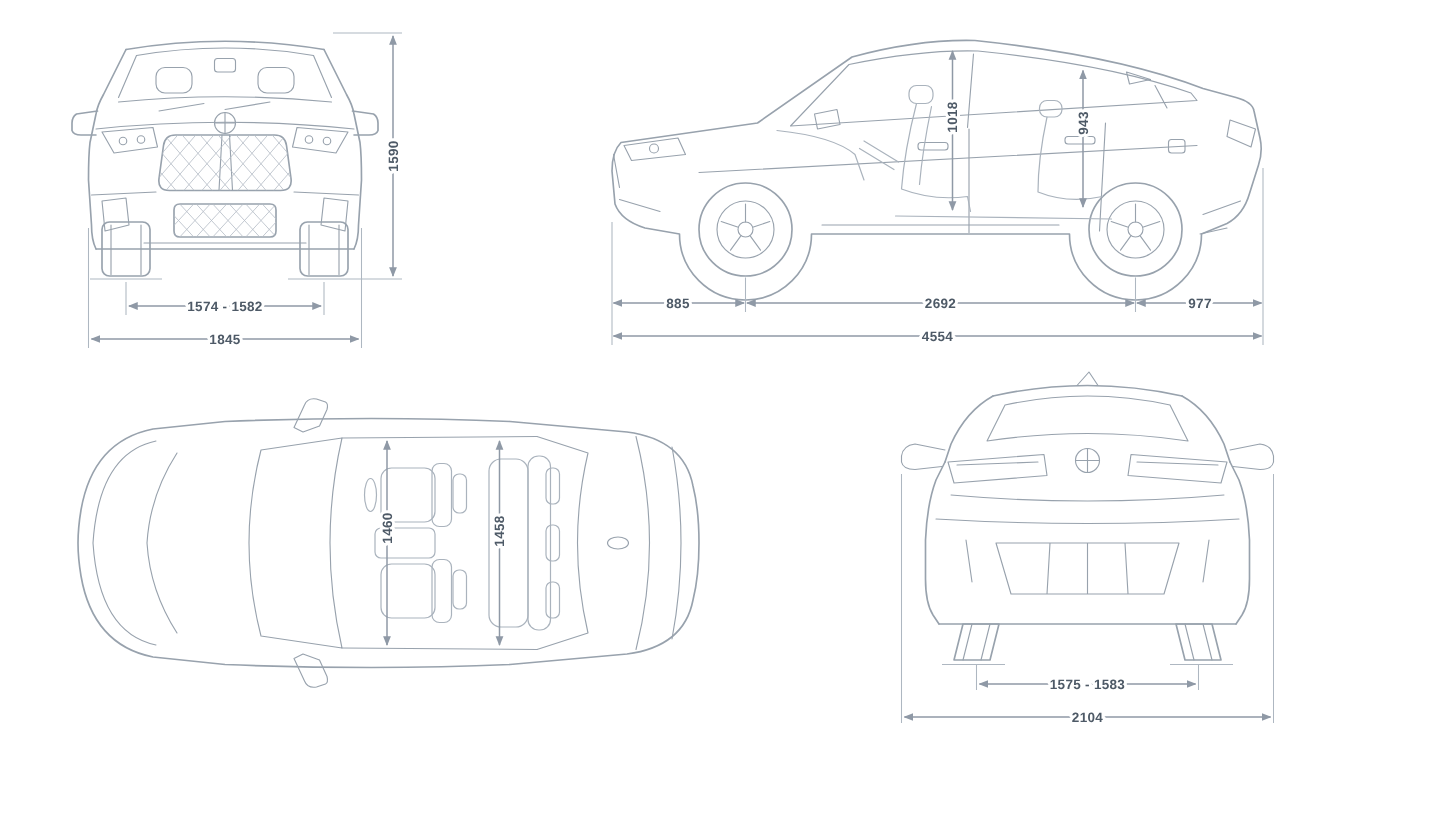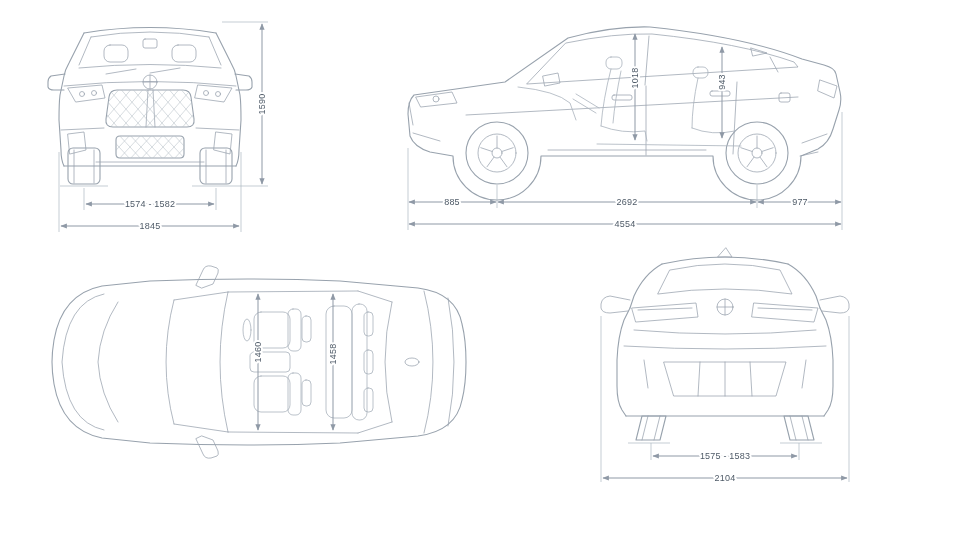--- a/index.html
+++ b/index.html
@@ -1,17 +1,17 @@
 <!DOCTYPE html>
 <html><head>
 <meta charset="utf-8">
 <style>
   html,body { margin:0; padding:0; background:#ffffff; }
   .canvas { width:967px; height:546px; background:#ffffff; position:relative; overflow:hidden;
-            font-family:"Liberation Sans", sans-serif; }
+            font-family:"Liberation Sans", sans-serif;font-weight:bold; }
   svg { display:block; }
   .car  { fill:none; stroke:#98A2AD; stroke-width:1.1; stroke-linecap:round; stroke-linejoin:round; }
   .thin { stroke-width:0.75; }
   .int  { fill:none; stroke:#AAB3BD; stroke-width:0.8; stroke-linecap:round; stroke-linejoin:round; }
   .mesh { fill:none; stroke:#B6BEC7; stroke-width:0.55; }
   .dim  { fill:none; stroke:#8F99A6; stroke-width:1; }
   .wit  { fill:none; stroke:#AEB7C1; stroke-width:0.7; }
   .dim-label { font-family:"Liberation Sans", sans-serif; font-size:9px; letter-spacing:0.2px;
                fill:#4E5A67; text-anchor:middle; stroke:#ffffff; stroke-width:4px;
                paint-order:stroke; stroke-linejoin:round; }

